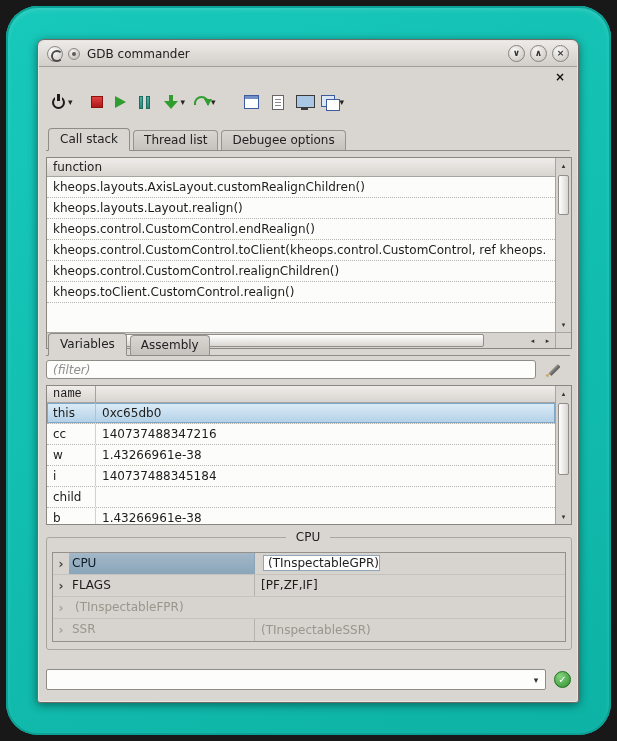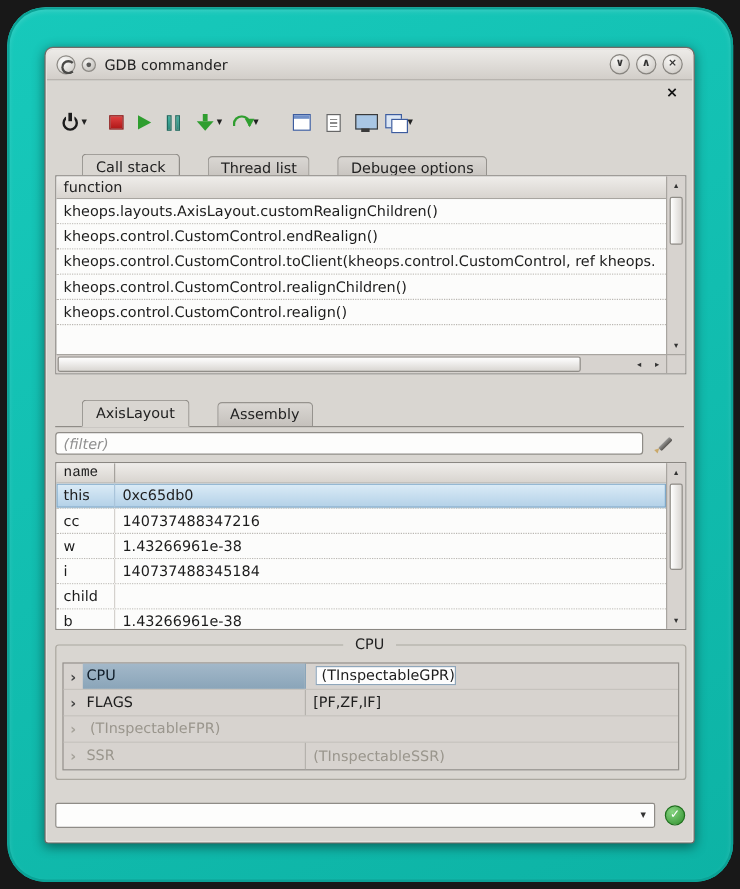--- a/index.html
+++ b/index.html
@@ -101,30 +101,29 @@
   .windows-icon::after { content:""; position:absolute; left:5px; top:4px; width:12px; height:10px; background:#fff; border:1px solid #3d5c9e; }
   
   .tabs { position:absolute; left:8px; right:8px; display:flex; align-items:flex-end; border-bottom:1px solid #8f8c87; padding-left:2px; }
   .tabs1 { top:86px; height:25px; }
   .tabs2 { top:292px; height:24px; }
   .tab {
     font-size:12px; color:#222; margin-right:3px; white-space:nowrap;
     border:1px solid #96938e; border-bottom:none; border-radius:4px 4px 0 0;
     background:linear-gradient(#dad7d3,#c5c1bc);
     padding:2px 10px 3px;
-    margin-left:20px;
   }
   .tab.active {
     background:#d9d6d1; border-color:#8f8c87;
     padding:3px 11px 4px; margin-bottom:-1px;
     border-bottom:1px solid #d9d6d1;
   }
   
   .panel { position:absolute; border:1px solid #8a8782; background:#fcfcfb; display:grid; }
-  .cs-panel { left:8px; top:106px; width:526px; height:166px; grid-template-columns:1fr 16px; grid-template-rows:1fr 16px; }
+  .cs-panel { left:8px; top:117px; width:526px; height:192px; grid-template-columns:1fr 16px; grid-template-rows:1fr 16px; }
   .vars-panel { left:8px; top:345px; width:526px; height:140px; grid-template-columns:1fr 16px; grid-template-rows:1fr; }
   .panel-main { overflow:hidden; }
   .col-header {
     height:19px; line-height:18px; padding-left:6px;
     background:linear-gradient(#efedea,#d8d4cf);
     border-bottom:1px solid #a8a5a0; color:#222;
   }
   .cs-row { height:21px; line-height:20px; padding-left:6px; border-bottom:1px dotted #b9b6b1; white-space:nowrap; overflow:hidden; background:#fcfcfb; }
   
   .var-header { display:grid; grid-template-columns:49px 1fr; height:17px;
@@ -266,40 +265,41 @@
   <div class="tabs tabs1">
     <span class="tab active">Call stack</span>
     <span class="tab">Thread list</span>
     <span class="tab">Debugee options</span>
   </div>
 
   <div class="panel cs-panel">
     <div class="panel-main">
       <div class="col-header">function</div>
       <div class="cs-row">kheops.layouts.AxisLayout.customRealignChildren()</div>
+      <div class="cs-row">kheops.layouts.Layout.realign()</div>
       <div class="cs-row">kheops.control.CustomControl.endRealign()</div>
       <div class="cs-row">kheops.control.CustomControl.toClient(kheops.control.CustomControl, ref kheops.</div>
       <div class="cs-row">kheops.control.CustomControl.realignChildren()</div>
-      <div class="cs-row">kheops.control.CustomControl.realign()</div>
+      <div class="cs-row">kheops.toClient.CustomControl.realign()</div>
     </div>
     <div class="vscroll">
       <span class="sb-up">▴</span>
       <span class="vthumb cs-vthumb"></span>
       <span class="sb-down">▾</span>
     </div>
     <div class="hscroll">
       <span class="hthumb"></span>
       <span class="sb-left">◂</span>
       <span class="sb-right">▸</span>
     </div>
     <div class="corner"></div>
   </div>
 
   <div class="tabs tabs2">
-    <span class="tab active">AxisLayout</span>
+    <span class="tab active">Variables</span>
     <span class="tab">Assembly</span>
   </div>
 
   <input class="filter-input" type="text" placeholder="(filter)" style="">
   <span class="pen-icon"></span>
 
   <div class="panel vars-panel">
     <div class="panel-main">
       <div class="var-header">
         <span class="hname">name</span>

